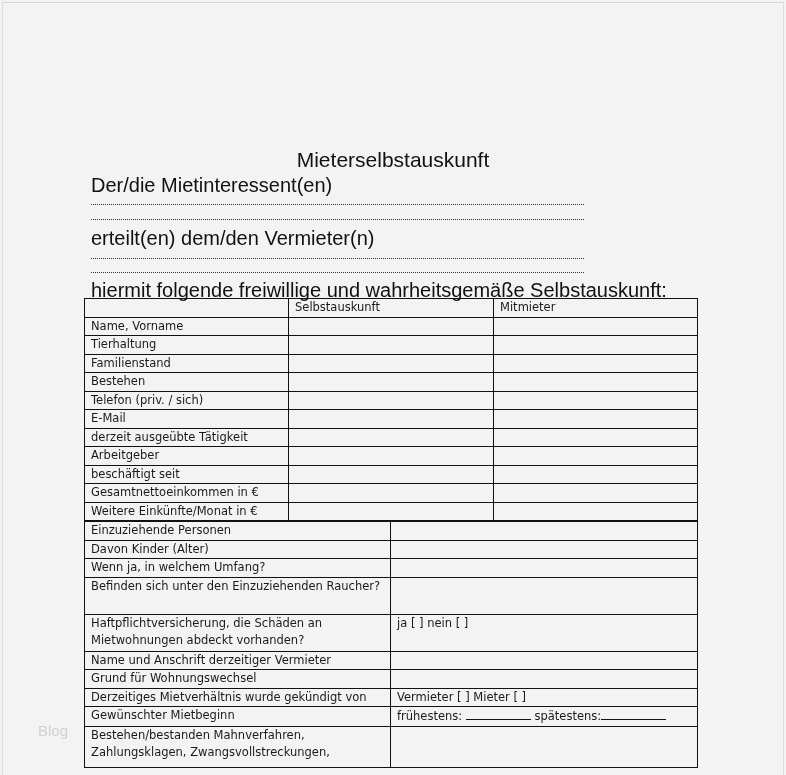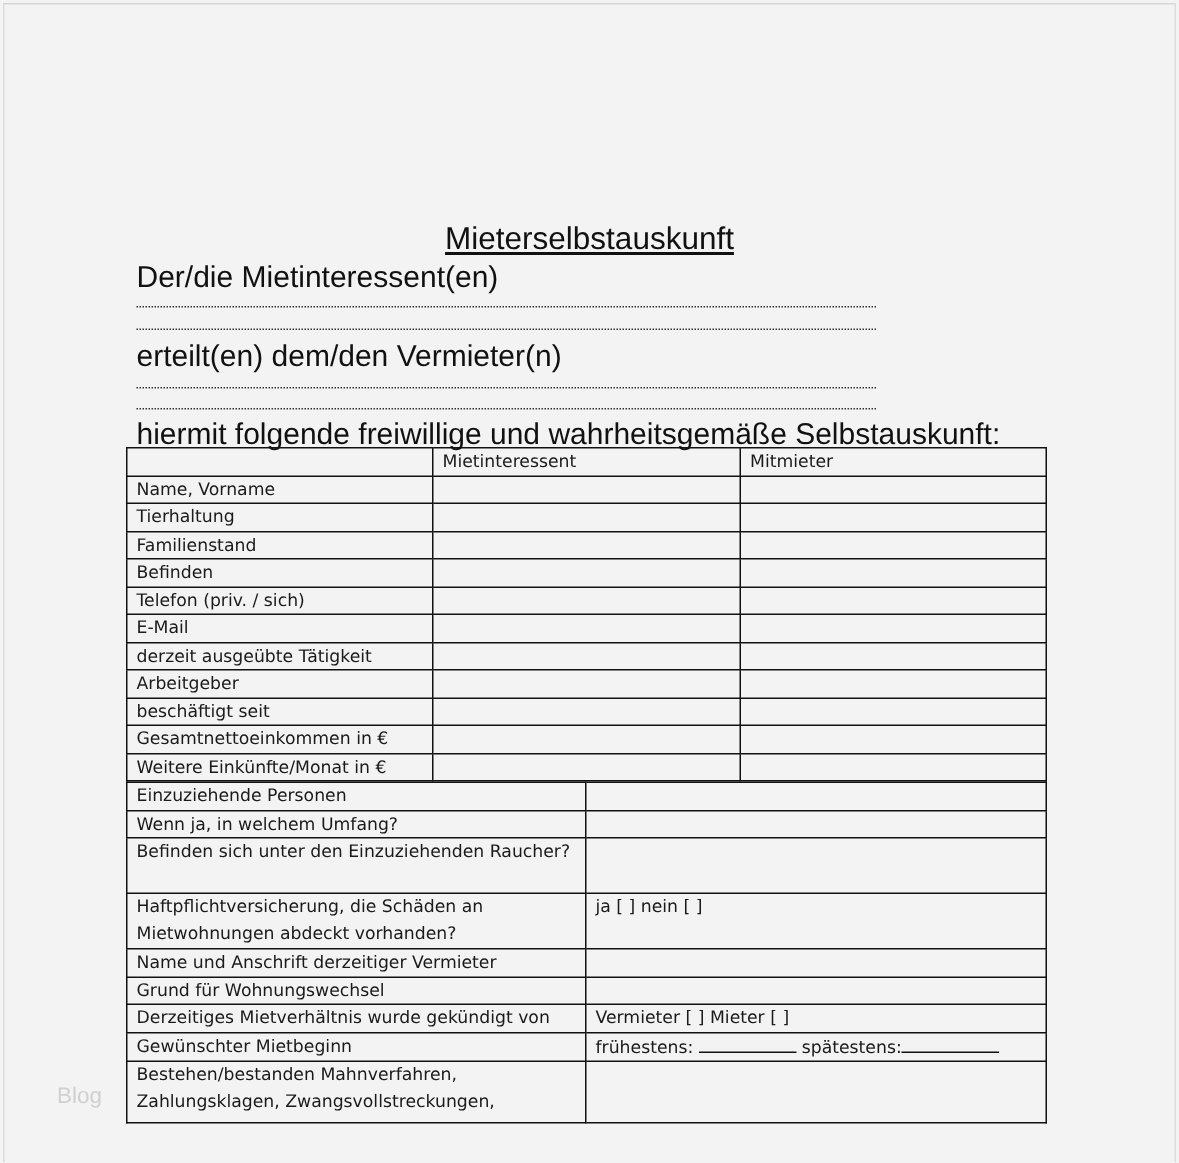--- a/index.html
+++ b/index.html
@@ -9,21 +9,21 @@
     position: relative;
     font-family: "Liberation Sans", sans-serif;
     color: #111;
   }
   .frame {
     position: absolute; left: 2px; top: 2px; right: 2px; bottom: 0;
     border-top: 1px solid #d6d6d6; border-left: 1px solid #dcdcdc; border-right: 1px solid #dcdcdc;
   }
   .title {
     position: absolute; left: 0; width: 786px; top: 147px;
-    text-align: center; font-size: 21px; line-height: 26px; text-decoration: underline;
+    text-align: center; font-size: 21px; line-height: 26px;
   }
   .intro {
     position: absolute; left: 91px; font-size: 20px; line-height: 20px; white-space: nowrap;
   }
   .dots {
     position: absolute; left: 91px; width: 493px; height: 0;
     border-top: 1.5px dotted #333;
   }
   table.form {
     position: absolute; border-collapse: collapse; table-layout: fixed;
@@ -61,40 +61,40 @@
 
 <table class="form" id="t1">
   <colgroup>
       <col style="width:204px">
       <col style="width:205px">
       <col style="width:204px">
     </colgroup>
   <tbody>
       <tr>
     <td></td>
-    <td>Mietinteressent</td>
+    <td>Selbstauskunft</td>
     <td>Mitmieter</td>
   </tr>
   <tr>
     <td>Name, Vorname</td>
     <td></td>
     <td></td>
   </tr>
   <tr>
     <td>Tierhaltung</td>
     <td></td>
     <td></td>
   </tr>
   <tr>
     <td>Familienstand</td>
     <td></td>
     <td></td>
   </tr>
   <tr>
-    <td>Befinden</td>
+    <td>Bestehen</td>
     <td></td>
     <td></td>
   </tr>
   <tr>
     <td>Telefon (priv. / sich)</td>
     <td></td>
     <td></td>
   </tr>
   <tr>
     <td>E-Mail</td>
@@ -133,20 +133,24 @@
   <colgroup>
       <col style="width:306px">
       <col style="width:307px">
     </colgroup>
   <tbody>
       <tr>
     <td>Einzuziehende Personen</td>
     <td></td>
   </tr>
   <tr>
+    <td>Davon Kinder (Alter)</td>
+    <td></td>
+  </tr>
+  <tr>
     <td>Wenn ja, in welchem Umfang?</td>
     <td></td>
   </tr>
   <tr>
     <td class="wrap" style="height:36px">Befinden sich unter den Einzuziehenden Raucher?</td>
     <td></td>
   </tr>
   <tr>
     <td class="wrap" style="height:36px">Haftpflichtversicherung, die Schäden an Mietwohnungen abdeckt vorhanden?</td>
     <td>ja [ ] nein [ ]</td>

